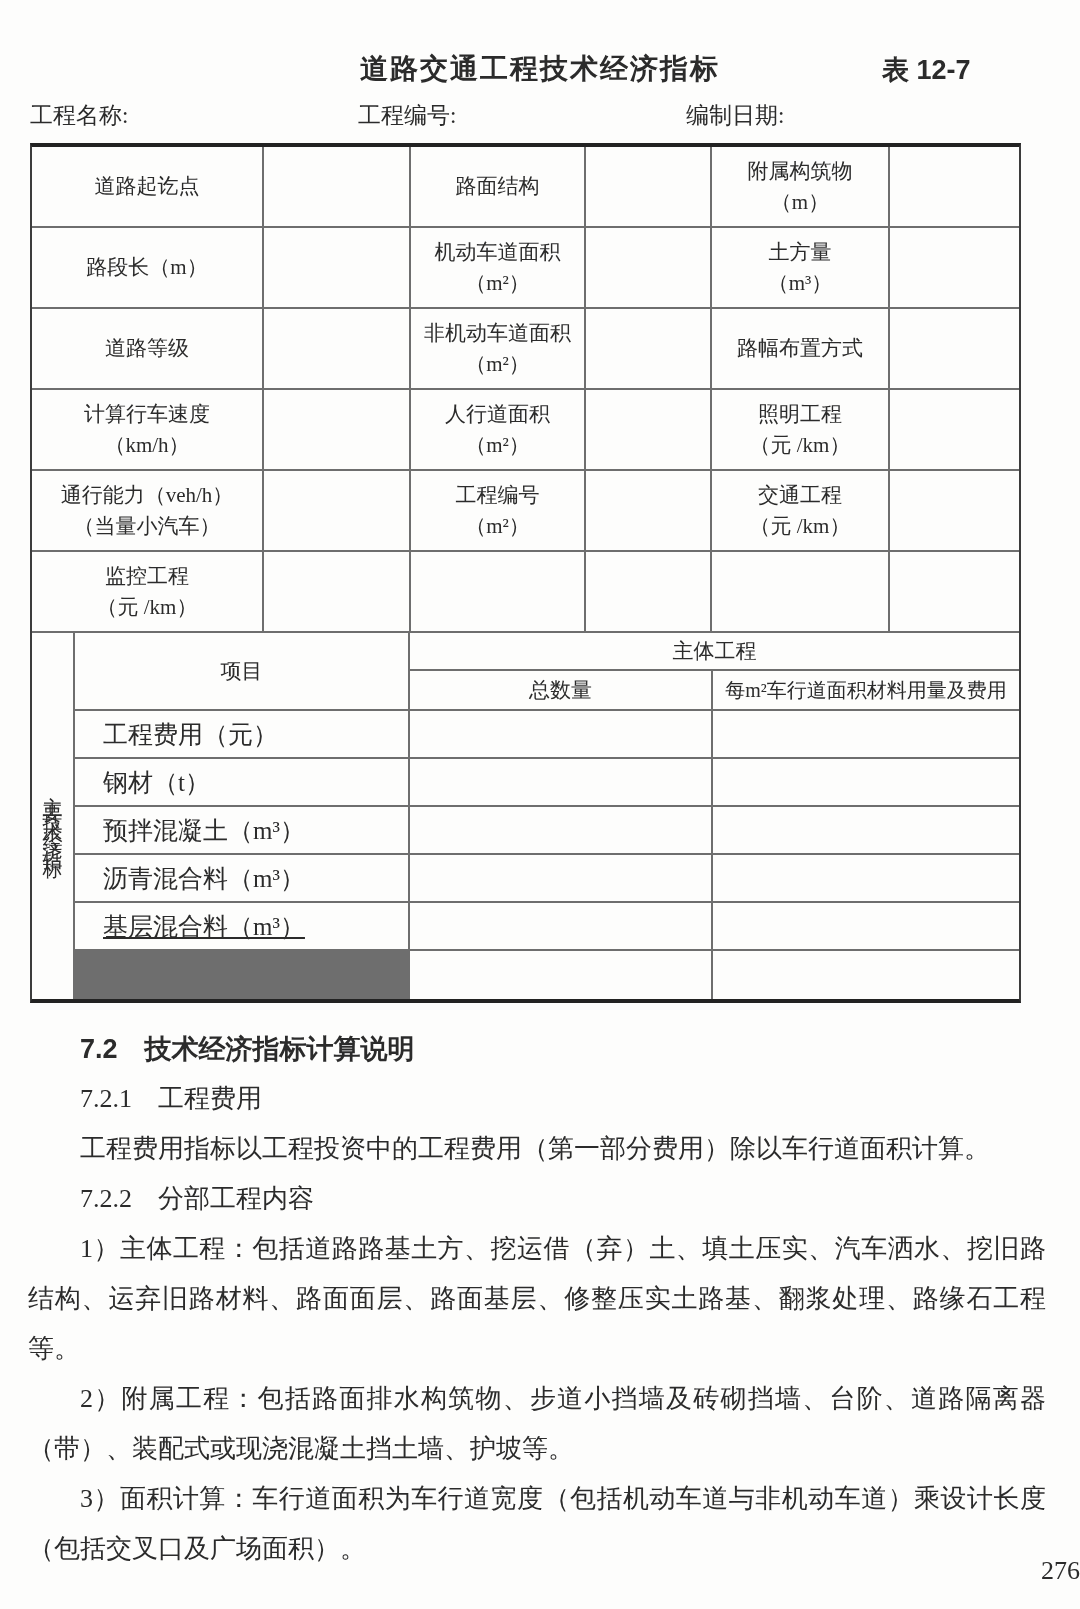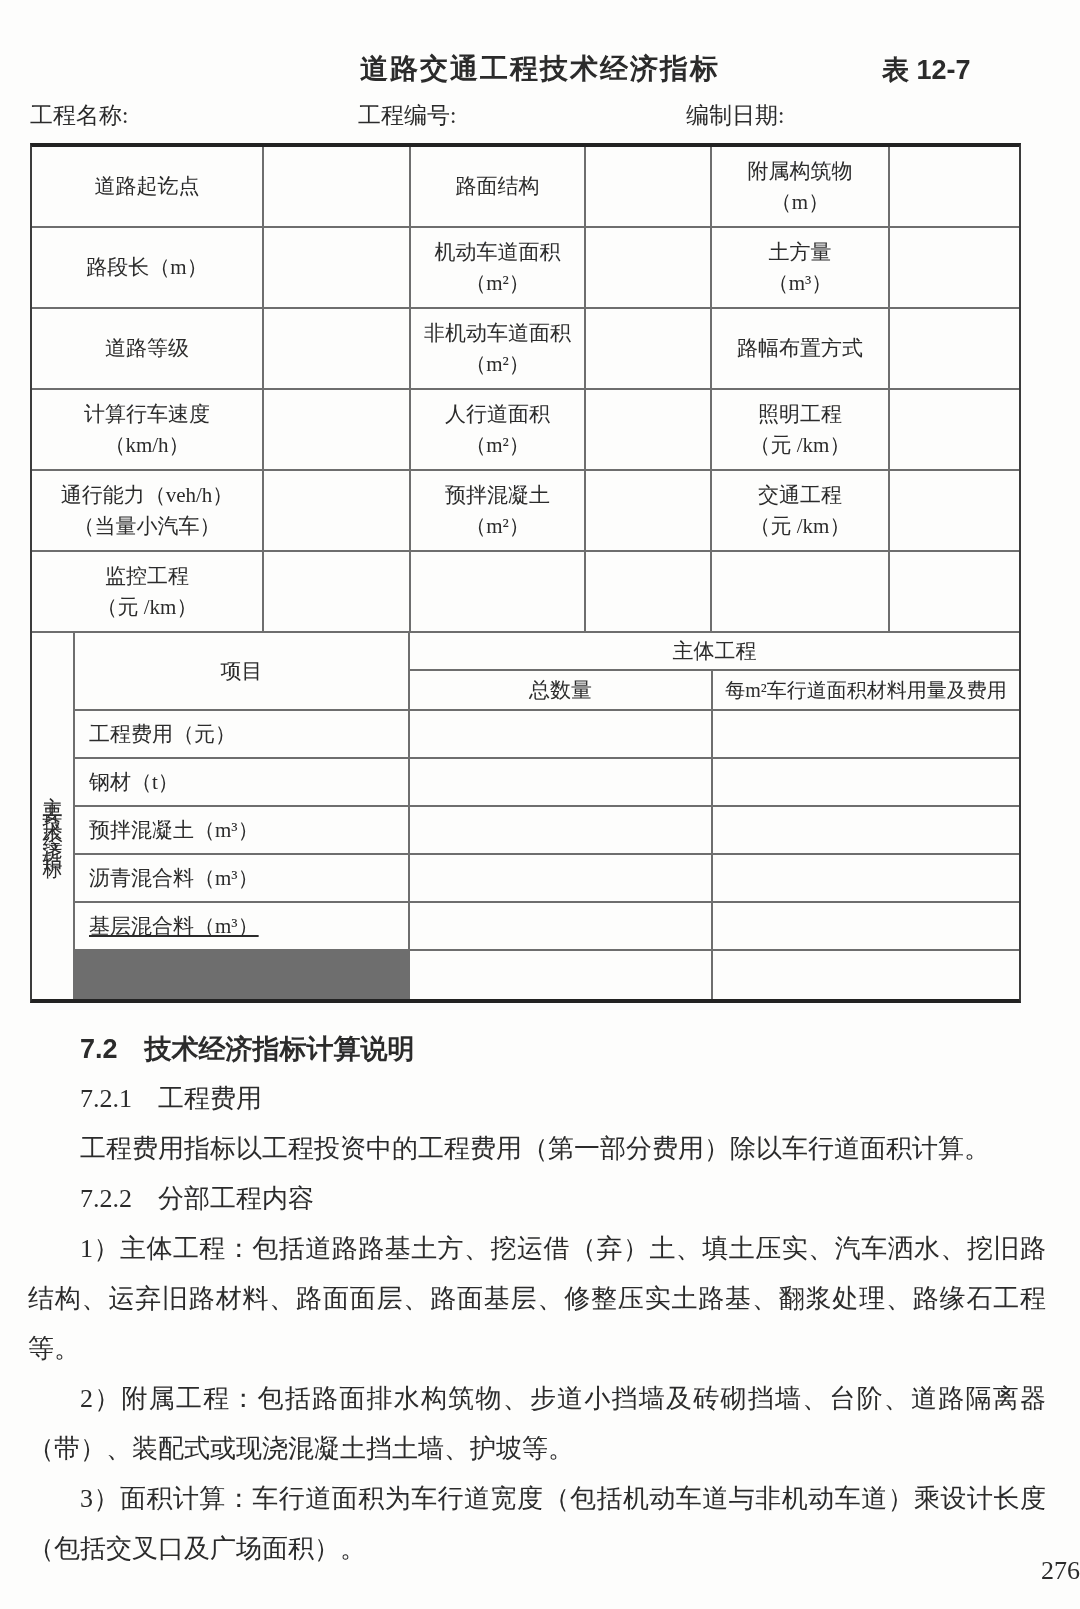--- a/index.html
+++ b/index.html
@@ -52,21 +52,21 @@
     font-size:21px;line-height:31px;text-align:center;
   }
   .cell span{display:block;}
   .side-cell{background:#fdfdfc;display:flex;align-items:center;justify-content:center;}
   .side-cell span{
     writing-mode:vertical-rl;text-orientation:upright;
     font-size:20px;letter-spacing:9px;line-height:41px;
   }
   .item-cell{
     background:#fdfdfc;display:flex;align-items:center;justify-content:flex-start;
-    padding-left:14px;font-size:21px;text-align:left;box-sizing:border-box;
+    padding-left:28px;font-size:25px;text-align:left;box-sizing:border-box;
   }
   .hdr-cell{font-size:21px;}
   .hdr-small{font-size:20px;}
   
   .body-text{
     position:absolute;left:28px;top:1024px;width:1018px;
     font-size:26px;line-height:50px;text-align:justify;
   }
   .body-text p{margin:0;text-indent:52px;}
   .sec-heading{
@@ -153,21 +153,21 @@
           <span>（元 /km）</span>
         </div>
       <div class="cell"></div>
 
       <div class="cell">
           <span>通行能力（veh/h）</span>
           <span>（当量小汽车）</span>
         </div>
       <div class="cell"></div>
       <div class="cell">
-          <span>预拌混凝土</span>
+          <span>工程编号</span>
           <span>（m²）</span>
         </div>
       <div class="cell"></div>
       <div class="cell">
           <span>交通工程</span>
           <span>（元 /km）</span>
         </div>
       <div class="cell"></div>
 
       <div class="cell">

